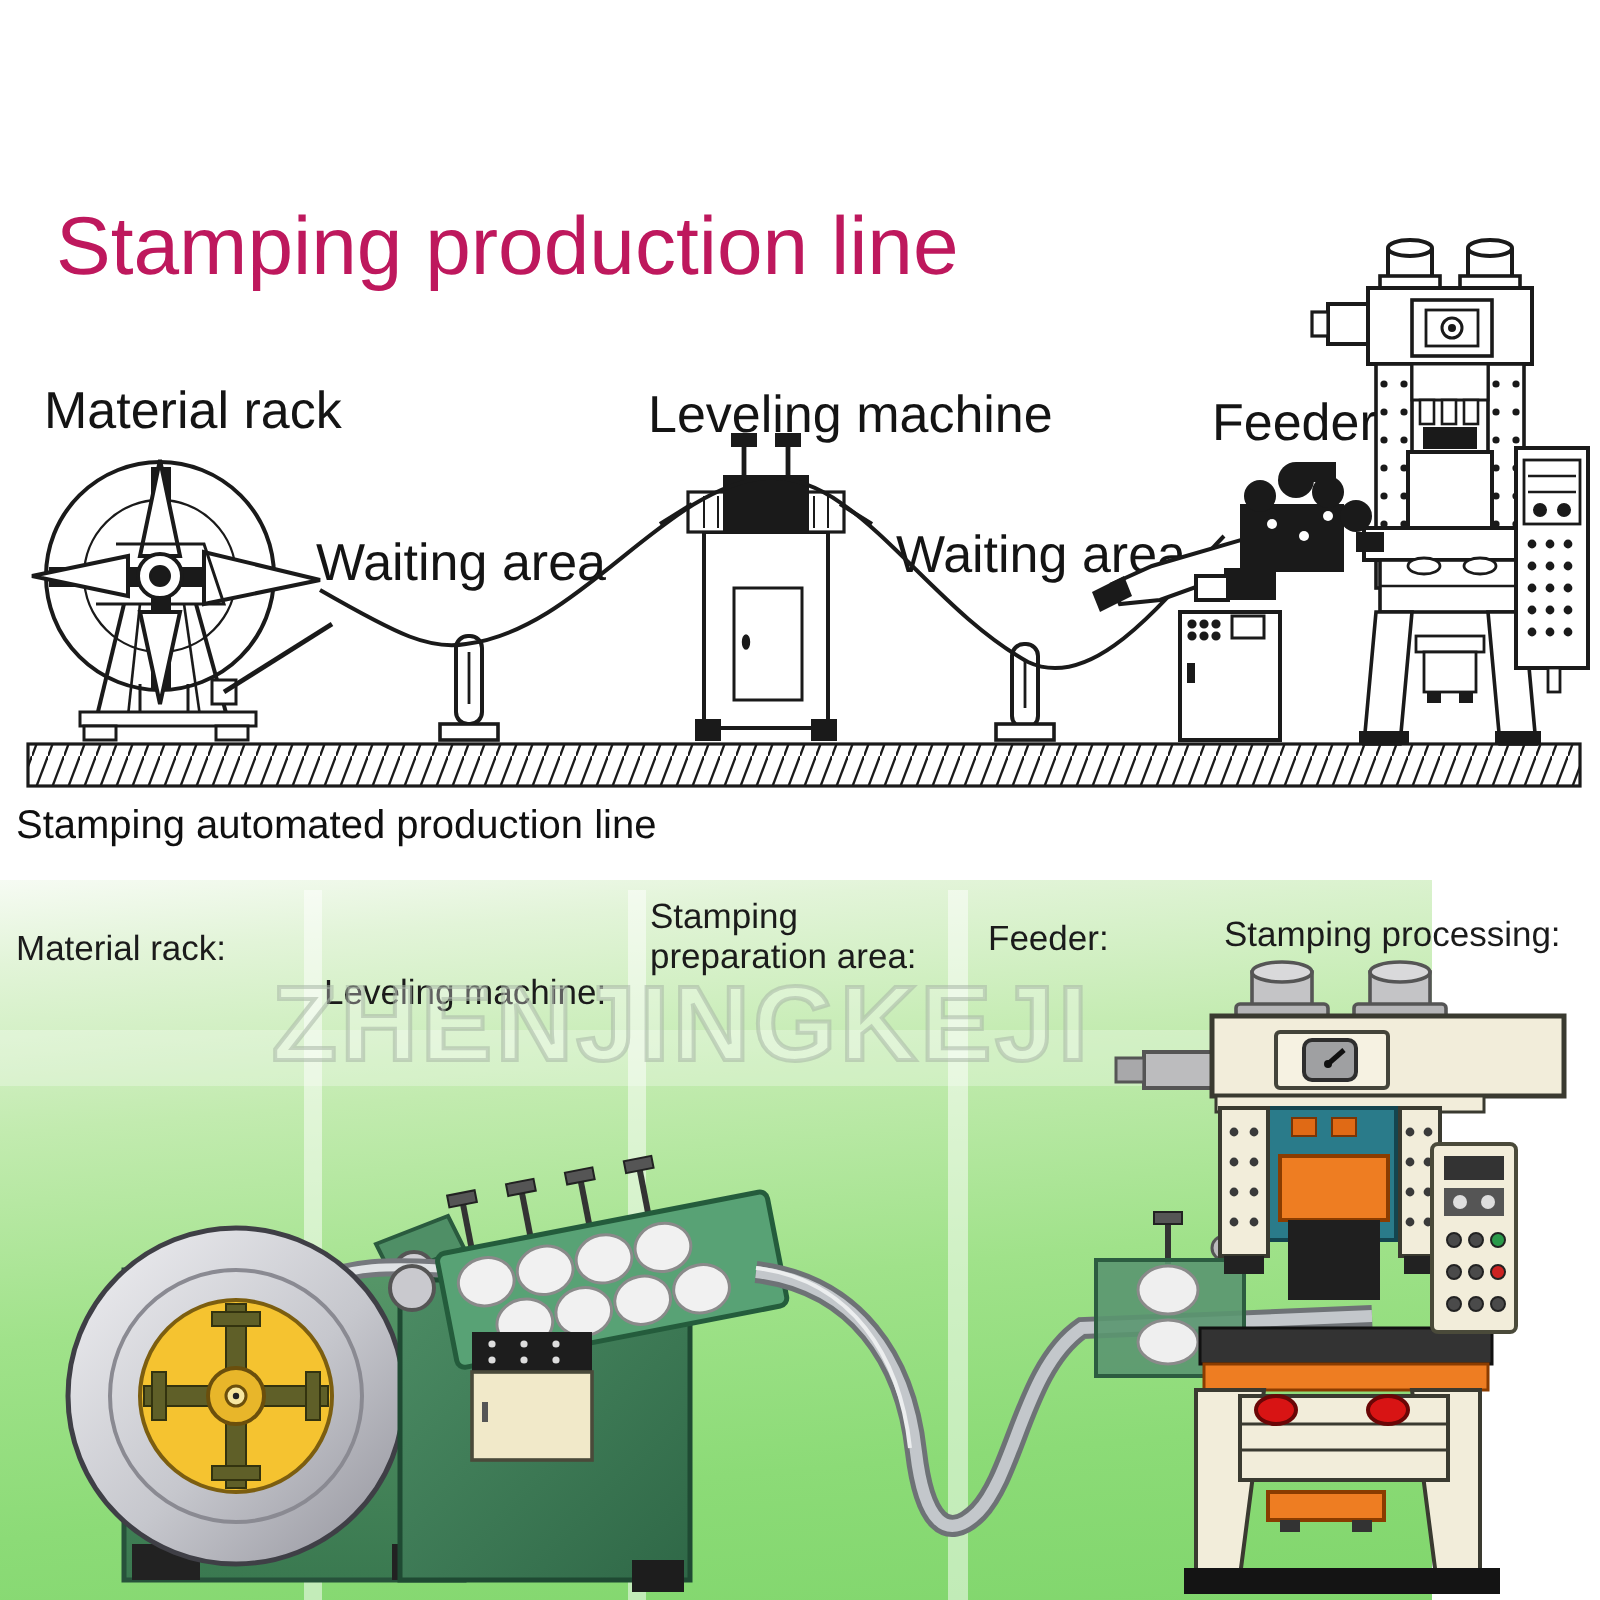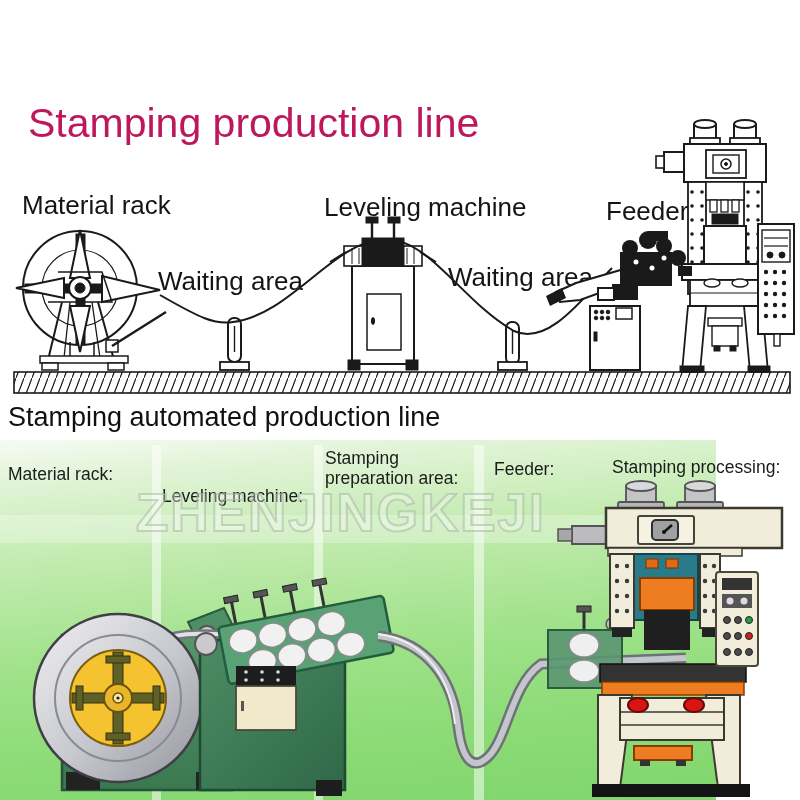--- a/index.html
+++ b/index.html
@@ -8,21 +8,21 @@
   .abs{position:absolute;}
   
   .top-title{left:28px;top:100px;font-size:41px;letter-spacing:0;color:#be185d;white-space:nowrap;}
   .lbl-top{font-size:26px;color:#141414;white-space:nowrap;}
   .lbl-mat{left:22px;top:190px;text-align:right;}
   .lbl-lev{left:324px;top:192px;}
   .lbl-feed{left:606px;top:196px;}
   .lbl-wait1{left:158px;top:266px;}
   .lbl-wait2{left:448px;top:262px;}
   
-  .bottom-title{left:8px;top:402px;font-size:27px;color:#101010;white-space:nowrap;}
+  .bottom-title{left:8px;top:402px;font-size:20px;color:#101010;white-space:nowrap;}
   .green-panel{left:0;top:440px;width:716px;height:360px;
     background:linear-gradient(175deg,#f6fbf3 0%,#e2f4d8 10%,#c2ebaf 30%,#a0e28a 55%,#8cdb77 78%,#80d66c 100%);}
   .stripe{top:5px;height:355px;background:rgba(255,255,255,0.5);}
   .stripe1{left:152px;width:9px;}
   .stripe2{left:314px;width:9px;}
   .stripe3{left:474px;width:10px;}
   .hband{left:0;top:75px;width:800px;height:28px;background:rgba(255,255,255,0.28);}
   .lbl-bot{font-size:17.5px;color:#1b1b1b;white-space:nowrap;}
   .blbl-mat{left:8px;top:24px;}
   .blbl-lev{left:162px;top:35px;margin-top:11px;}

